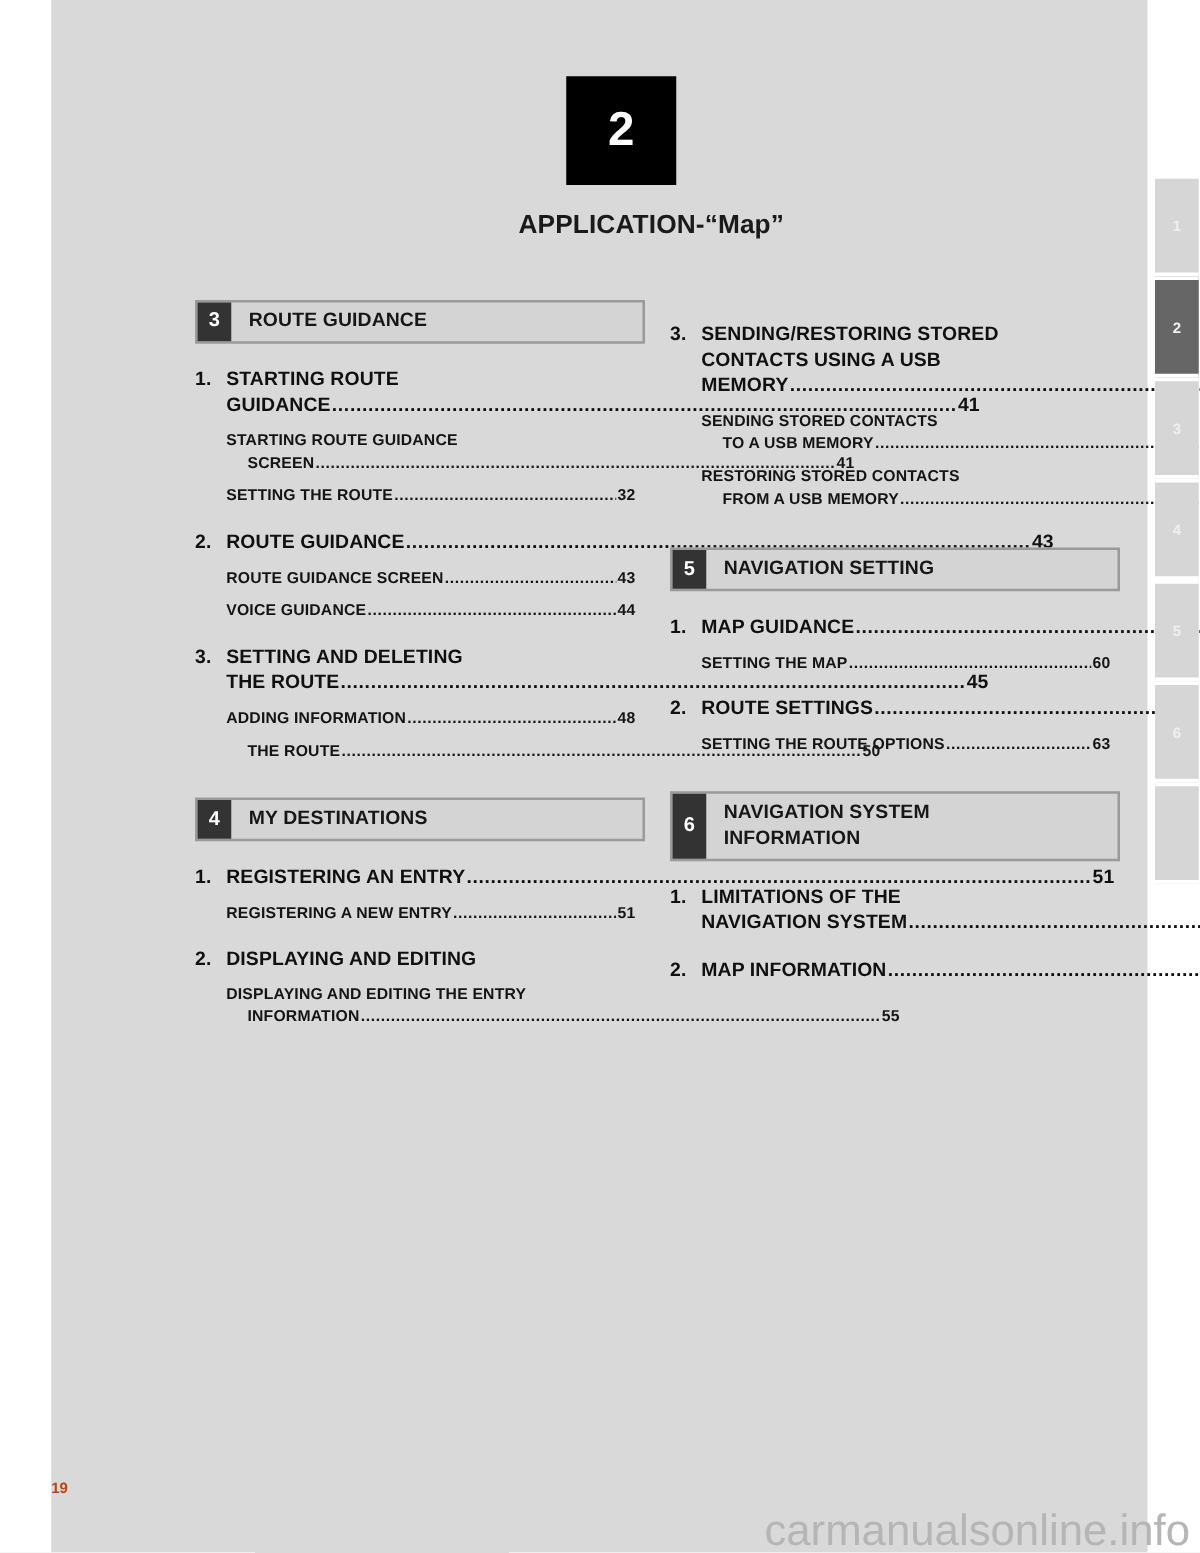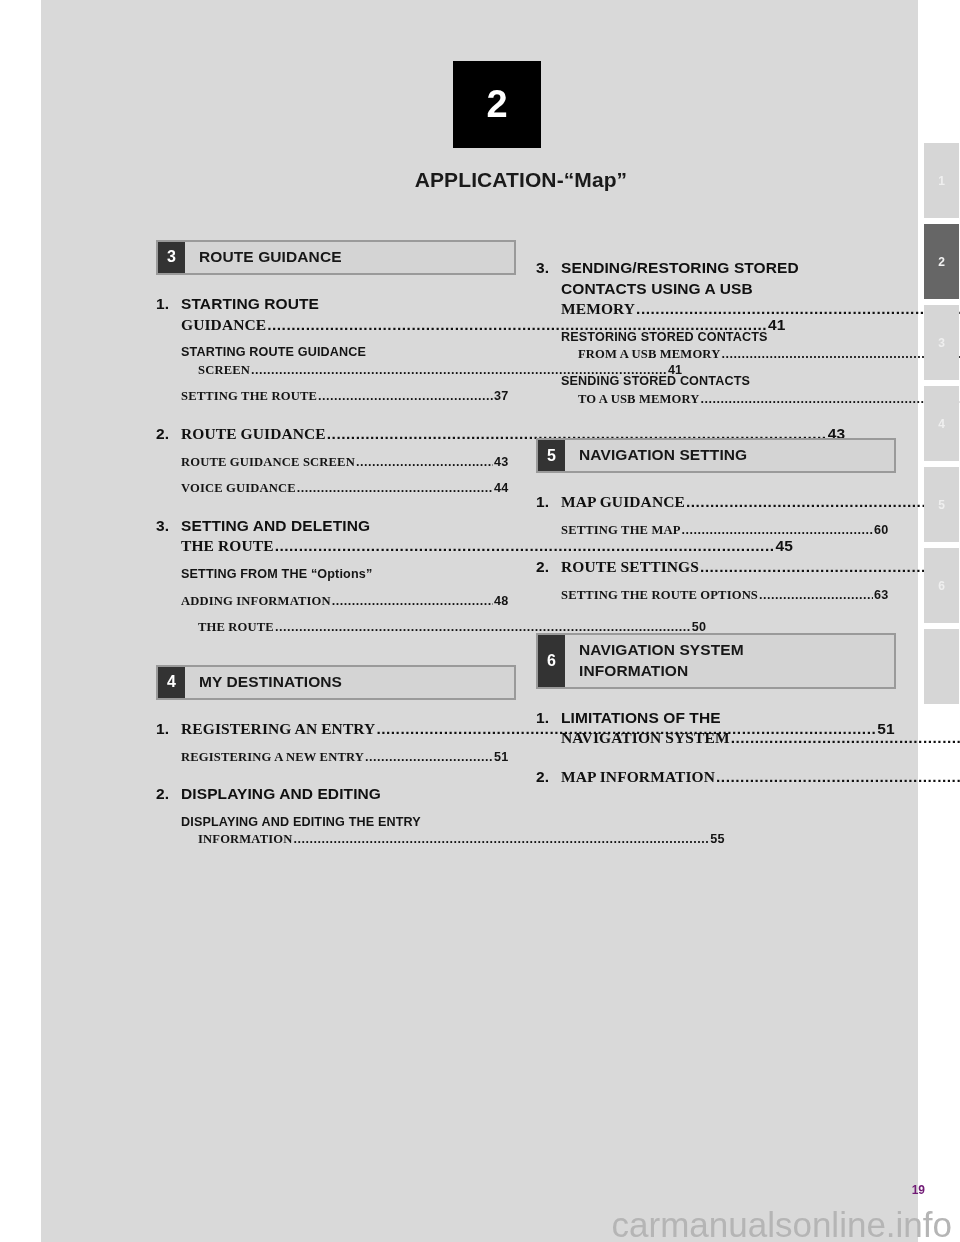--- a/index.html
+++ b/index.html
@@ -132,21 +132,21 @@
     padding-left: 17px;
     display: block;
   }
 
   
   .leader {
     display: flex;
     align-items: baseline;
     width: 100%;
   }
-  .leader .txt { flex: 0 0 auto; white-space: pre; font-family: Liberation Serif, serif; }
+  .leader .txt { flex: 0 0 auto; white-space: pre; }
   .leader .dots {
     flex: 1 1 auto;
     overflow: hidden;
     white-space: nowrap;
     margin: 0 1px;
     letter-spacing: 0.5px;
   }
   .leader .dots::before {
     content: "........................................................................................................";
   }
@@ -182,24 +182,23 @@
     background: #666666;
     color: #f2f2f2;
   }
 
   
   #page-number {
     position: absolute;
     left: 0;
     top: 1183px;
     width: 884px;
-    text-align: right;
     font-size: 12px;
     font-weight: bold;
-    color: #701a75;
+    color: #c2410c;
   }
   #watermark {
     position: absolute;
     left: 0;
     top: 1205px;
     width: 952px;
     text-align: right;
     font-size: 35px;
     color: #b5b5b5;
     letter-spacing: 0px;
@@ -235,21 +234,21 @@
         </div>
       </div>
       <div class="entry-l2">
         <div class="plain-line">STARTING ROUTE GUIDANCE</div>
         <div class="leader cont"><span class="txt">SCREEN</span><span class="dots"></span><span class="pg">41</span></div>
       </div>
       <div class="entry-l2">
         <div class="leader">
           <span class="txt">SETTING THE ROUTE</span>
           <span class="dots"></span>
-          <span class="pg">37</span>
+          <span class="pg">32</span>
         </div>
       </div>
       <div class="entry-l1">
         <div class="num">2.</div>
         <div class="body">
           <div class="leader">
             <span class="txt">ROUTE GUIDANCE</span>
             <span class="dots"></span>
             <span class="pg">43</span>
           </div>
@@ -274,21 +273,20 @@
         <div class="body">
           <div class="plain-line">SETTING AND DELETING</div>
           <div class="leader">
             <span class="txt">THE ROUTE</span>
             <span class="dots"></span>
             <span class="pg">45</span>
           </div>
         </div>
       </div>
       <div class="entry-l2">
-        <div class="plain-line">SETTING FROM THE “Options”</div>
       </div>
       <div class="entry-l2">
         <div class="leader">
           <span class="txt">ADDING INFORMATION</span>
           <span class="dots"></span>
           <span class="pg">48</span>
         </div>
       </div>
       <div class="entry-l2">
         <div class="leader cont"><span class="txt">THE ROUTE</span><span class="dots"></span><span class="pg">50</span></div>
@@ -334,26 +332,26 @@
         <div class="body">
           <div class="plain-line">SENDING/RESTORING STORED</div>
           <div class="plain-line">CONTACTS USING A USB</div>
           <div class="leader">
             <span class="txt">MEMORY</span>
             <span class="dots"></span>
           </div>
         </div>
       </div>
       <div class="entry-l2">
+        <div class="plain-line">SENDING STORED CONTACTS</div>
+        <div class="leader cont"><span class="txt">TO A USB MEMORY</span><span class="dots"></span></div>
+      </div>
+      <div class="entry-l2">
         <div class="plain-line">RESTORING STORED CONTACTS</div>
         <div class="leader cont"><span class="txt">FROM A USB MEMORY</span><span class="dots"></span></div>
-      </div>
-      <div class="entry-l2">
-        <div class="plain-line">SENDING STORED CONTACTS</div>
-        <div class="leader cont"><span class="txt">TO A USB MEMORY</span><span class="dots"></span></div>
       </div>
       <div style="height: 28px;"></div>
       <div class="section-header">
         <div class="sh-num">5</div>
         <div class="sh-title">
           <span>NAVIGATION SETTING</span>
         </div>
       </div>
       <div class="entry-l1">
         <div class="num">1.</div>

